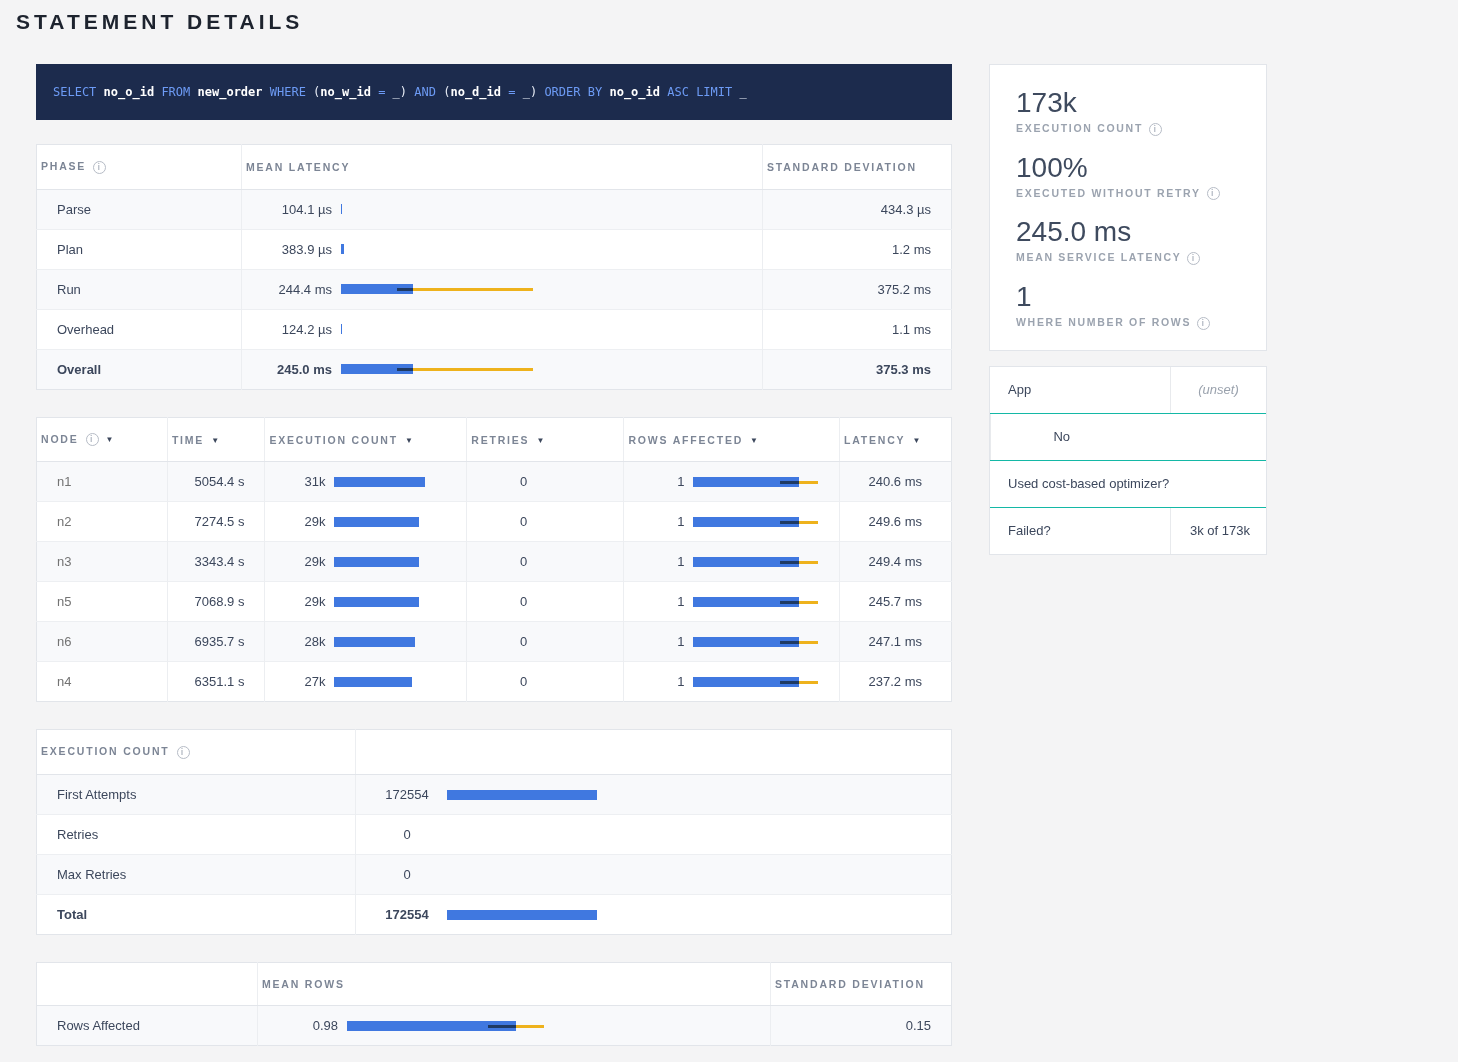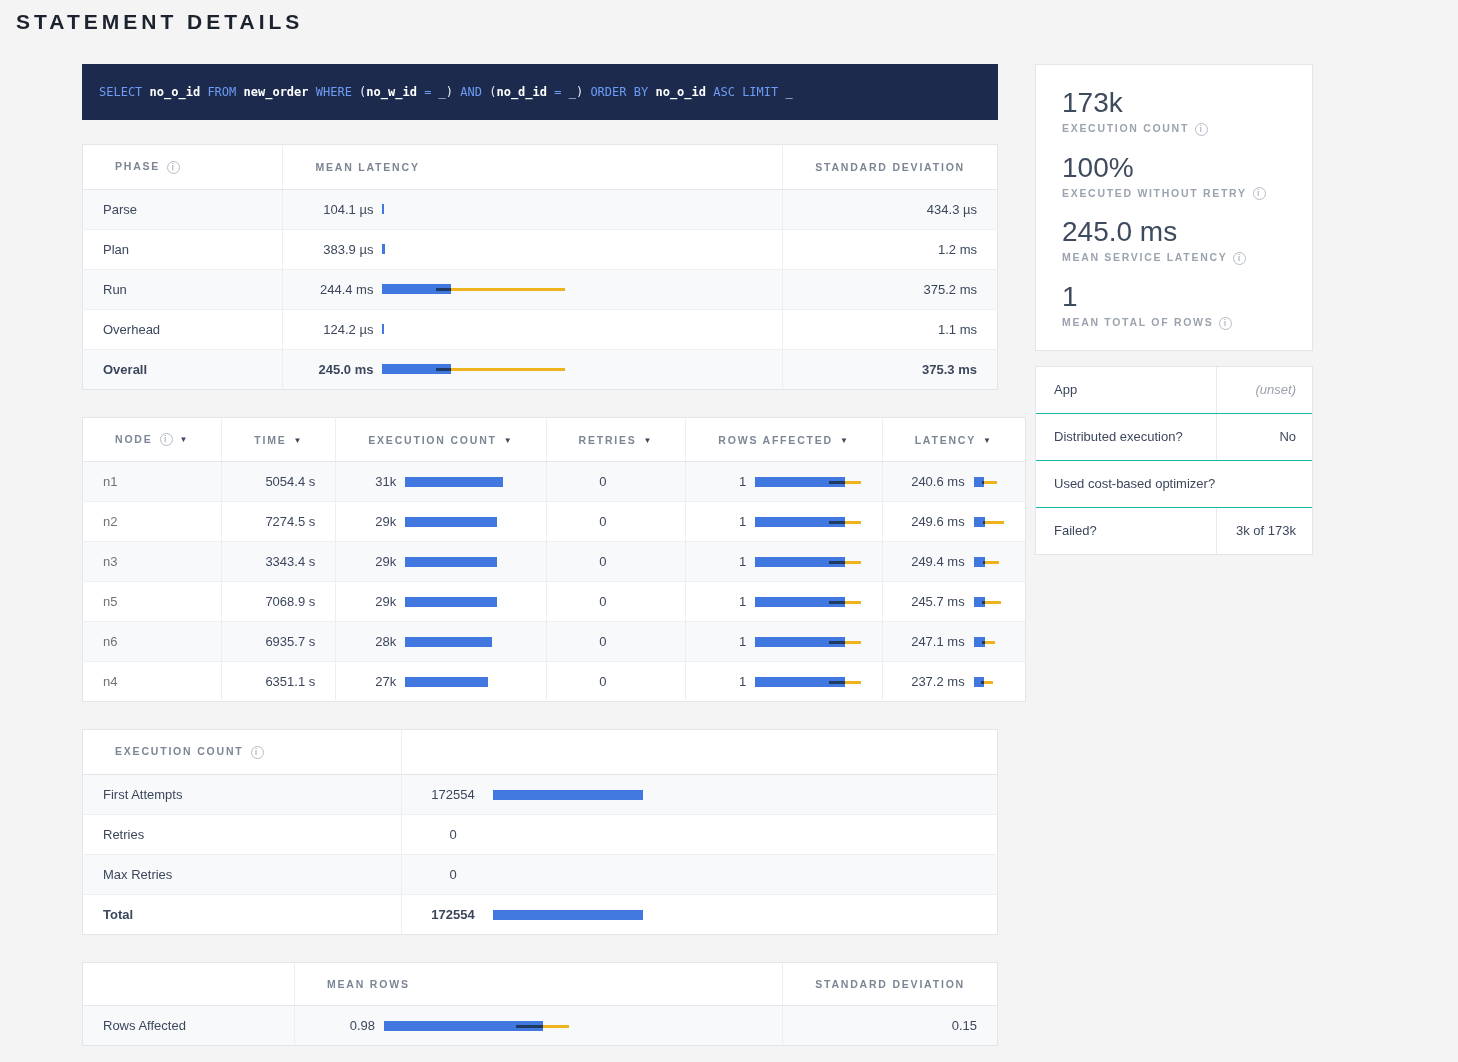--- a/index.html
+++ b/index.html
@@ -1,34 +1,34 @@
 <!DOCTYPE html>
 <html><head>
 <meta charset="utf-8">
 <style>
   * { box-sizing: border-box; margin: 0; padding: 0; }
   html,body { background:#f4f4f5; font-family:"Liberation Sans", sans-serif; }
   body { width:1458px; min-height:1062px; overflow:hidden; }
   .page { padding: 6px 30px 24px 36px; }
   h1.page-title { font-size:21px; font-weight:700; letter-spacing:4px; color:#1d232e; margin:4px 0 30px -20px; }
   .layout { display:flex; gap:37px; align-items:flex-start; }
-  .main { width:916px; flex:none;margin-left:46px; }
+  .main { width:916px; flex:none; }
   .side { width:278px; flex:none; }
 
   
   .query-bar { background:#1c2b4d; padding:21px 17px; margin-bottom:24px;
     font-family:"DejaVu Sans Mono","Liberation Mono",monospace; font-size:12px; white-space:nowrap; }
   .tok-kw { color:#6d9bf5; }
   .tok-id { color:#ffffff; font-weight:bold; }
   .tok-p  { color:#e8edf6; }
 
   
   table.tbl { width:100%; border-collapse:collapse; background:#fff; border:1px solid #e2e5ea; margin-bottom:27px; }
   table.tbl th { font-size:10.5px; letter-spacing:1.8px; color:#7c8595; font-weight:700; text-align:left;
-    padding:15px 32px; border-bottom:1px solid #e2e5ea; background:#fff; white-space:nowrap; }
+    padding:15px 4px; border-bottom:1px solid #e2e5ea; background:#fff; white-space:nowrap; }
   table.tbl td { height:40px; padding:0 20px; font-size:13px; color:#3c475c; border-top:1px solid #edeff2; }
   table.tbl th + th, table.tbl td + td { border-left:1px solid #eceef1; }
   table.tbl tbody tr:nth-child(odd) { background:#f8f9fb; }
   table.tbl tbody tr:nth-child(even) { background:#ffffff; }
   tr.bold-row td { font-weight:700; }
   td.right { text-align:right; }
   .node-tbl th { padding-top:19px; padding-bottom:19px; }
   a.node-link { color:#737373; text-decoration:none; }
 
   .cellflex { display:flex; align-items:center; height:100%; }
@@ -53,21 +53,21 @@
   .summary-card { padding:22px 26px 4px 26px; margin-bottom:15px; }
   .stat { margin-bottom:16px; }
   .stat-value { font-size:28px; color:#3e4a5e; }
   .stat-label { margin-top:3px; font-size:10.5px; letter-spacing:1.7px; color:#9ba3af; font-weight:700; }
   .stat-label .info { margin-left:6px; }
   .drow { display:flex; border-bottom:1px solid #14b8a6; }
   .drow:last-child { border-bottom:none; }
   .dlabel { flex:1; padding:13px 18px; font-size:13px; color:#3c475c; line-height:1.55; }
   .dval { width:96px; flex:none; border-left:1px solid #e8eaed; padding:13px 16px; font-size:13px;
     color:#3c475c; text-align:right; line-height:1.5; }
-  .dval.muted { font-style:italic; color:#9aa2ad; }
+  .dval.muted { font-style:italic; color:#9aa2ad;text-align:center; }
 </style>
 </head>
 <body>
 
 <div class="page">
   <h1 class="page-title">STATEMENT DETAILS</h1>
 
   <div class="layout">
     <div class="main">
 
@@ -502,31 +502,30 @@
         <div class="stat">
           <div class="stat-value">100%</div>
           <div class="stat-label"><span>EXECUTED WITHOUT RETRY</span><span class="info"></span></div>
         </div>
         <div class="stat">
           <div class="stat-value">245.0 ms</div>
           <div class="stat-label"><span>MEAN SERVICE LATENCY</span><span class="info"></span></div>
         </div>
         <div class="stat">
           <div class="stat-value">1</div>
-          <div class="stat-label"><span>MEAN TOTAL OF ROWS</span><span class="info"></span></div>
+          <div class="stat-label"><span>WHERE NUMBER OF ROWS</span><span class="info"></span></div>
         </div>
       </div>
 
       <div class="card details-card">
         <div class="drow">
           <div class="dlabel">App</div>
           <div class="dval muted">(unset)</div>
         </div>
         <div class="drow">
-          <div class="dlabel">Distributed execution?</div>
           <div class="dval">No</div>
         </div>
         <div class="drow">
           <div class="dlabel">Used cost-based optimizer?</div>
         </div>
         <div class="drow">
           <div class="dlabel">Failed?</div>
           <div class="dval">3k of 173k</div>
         </div>
       </div>

